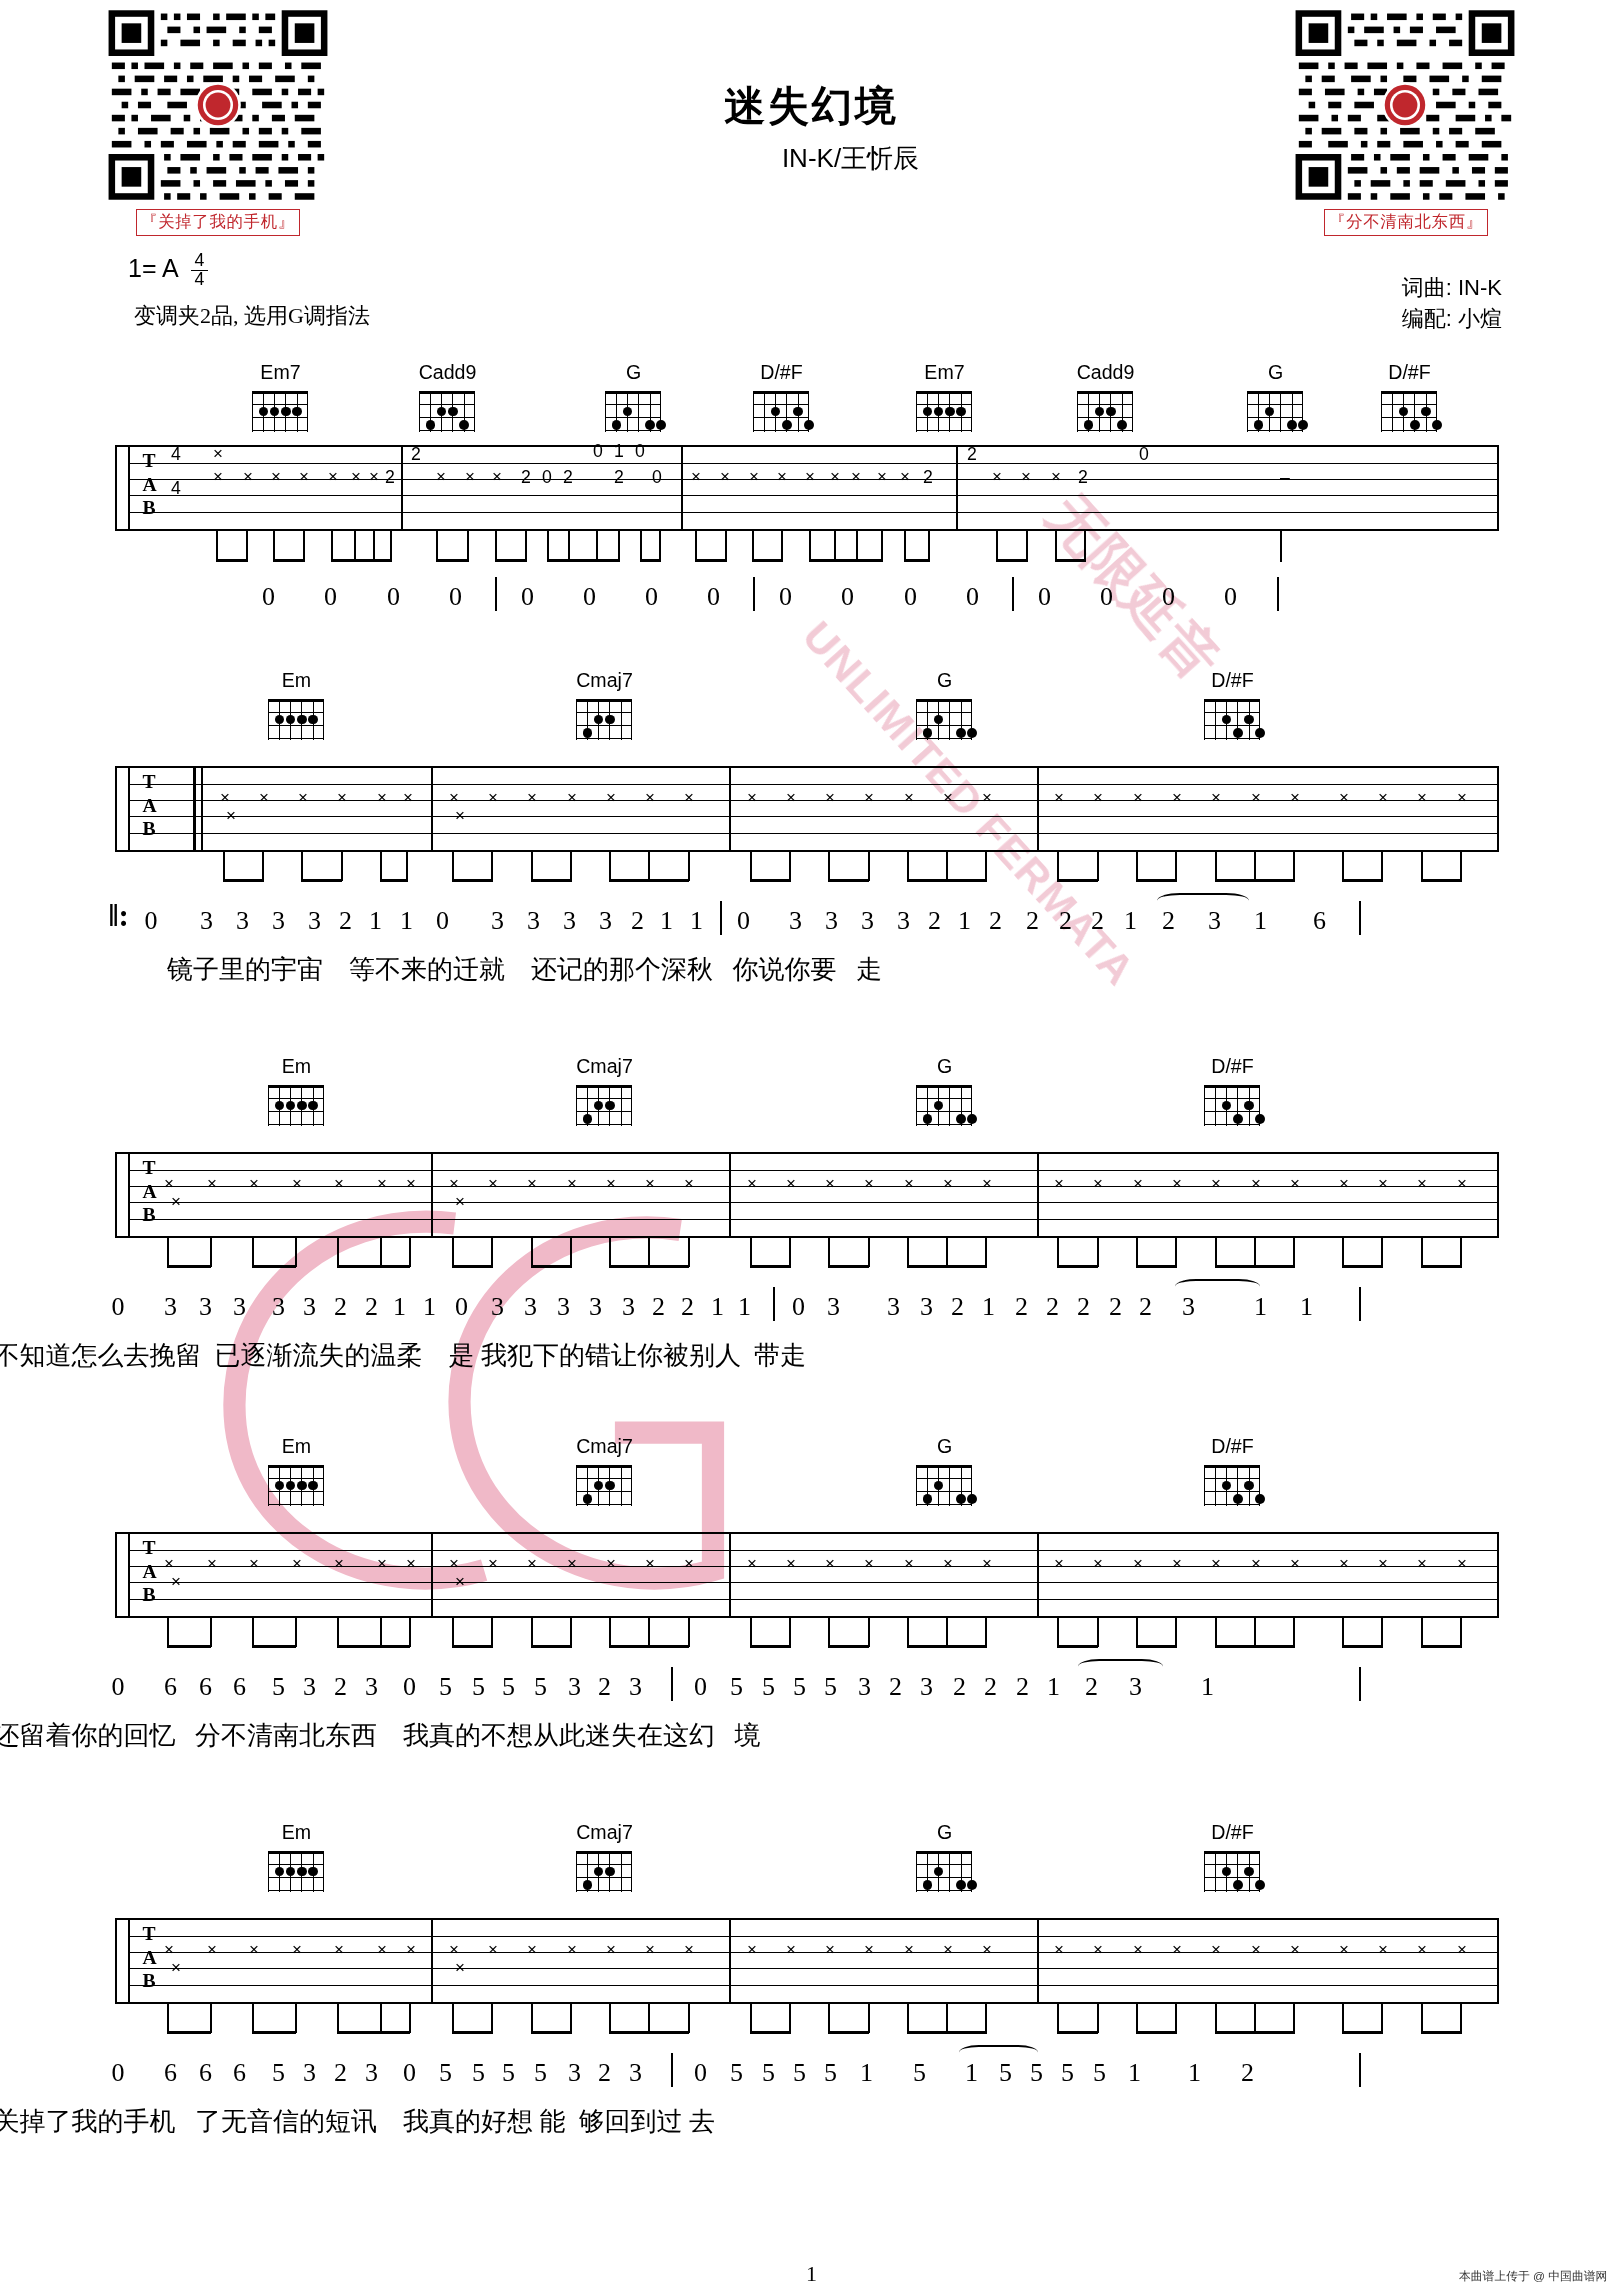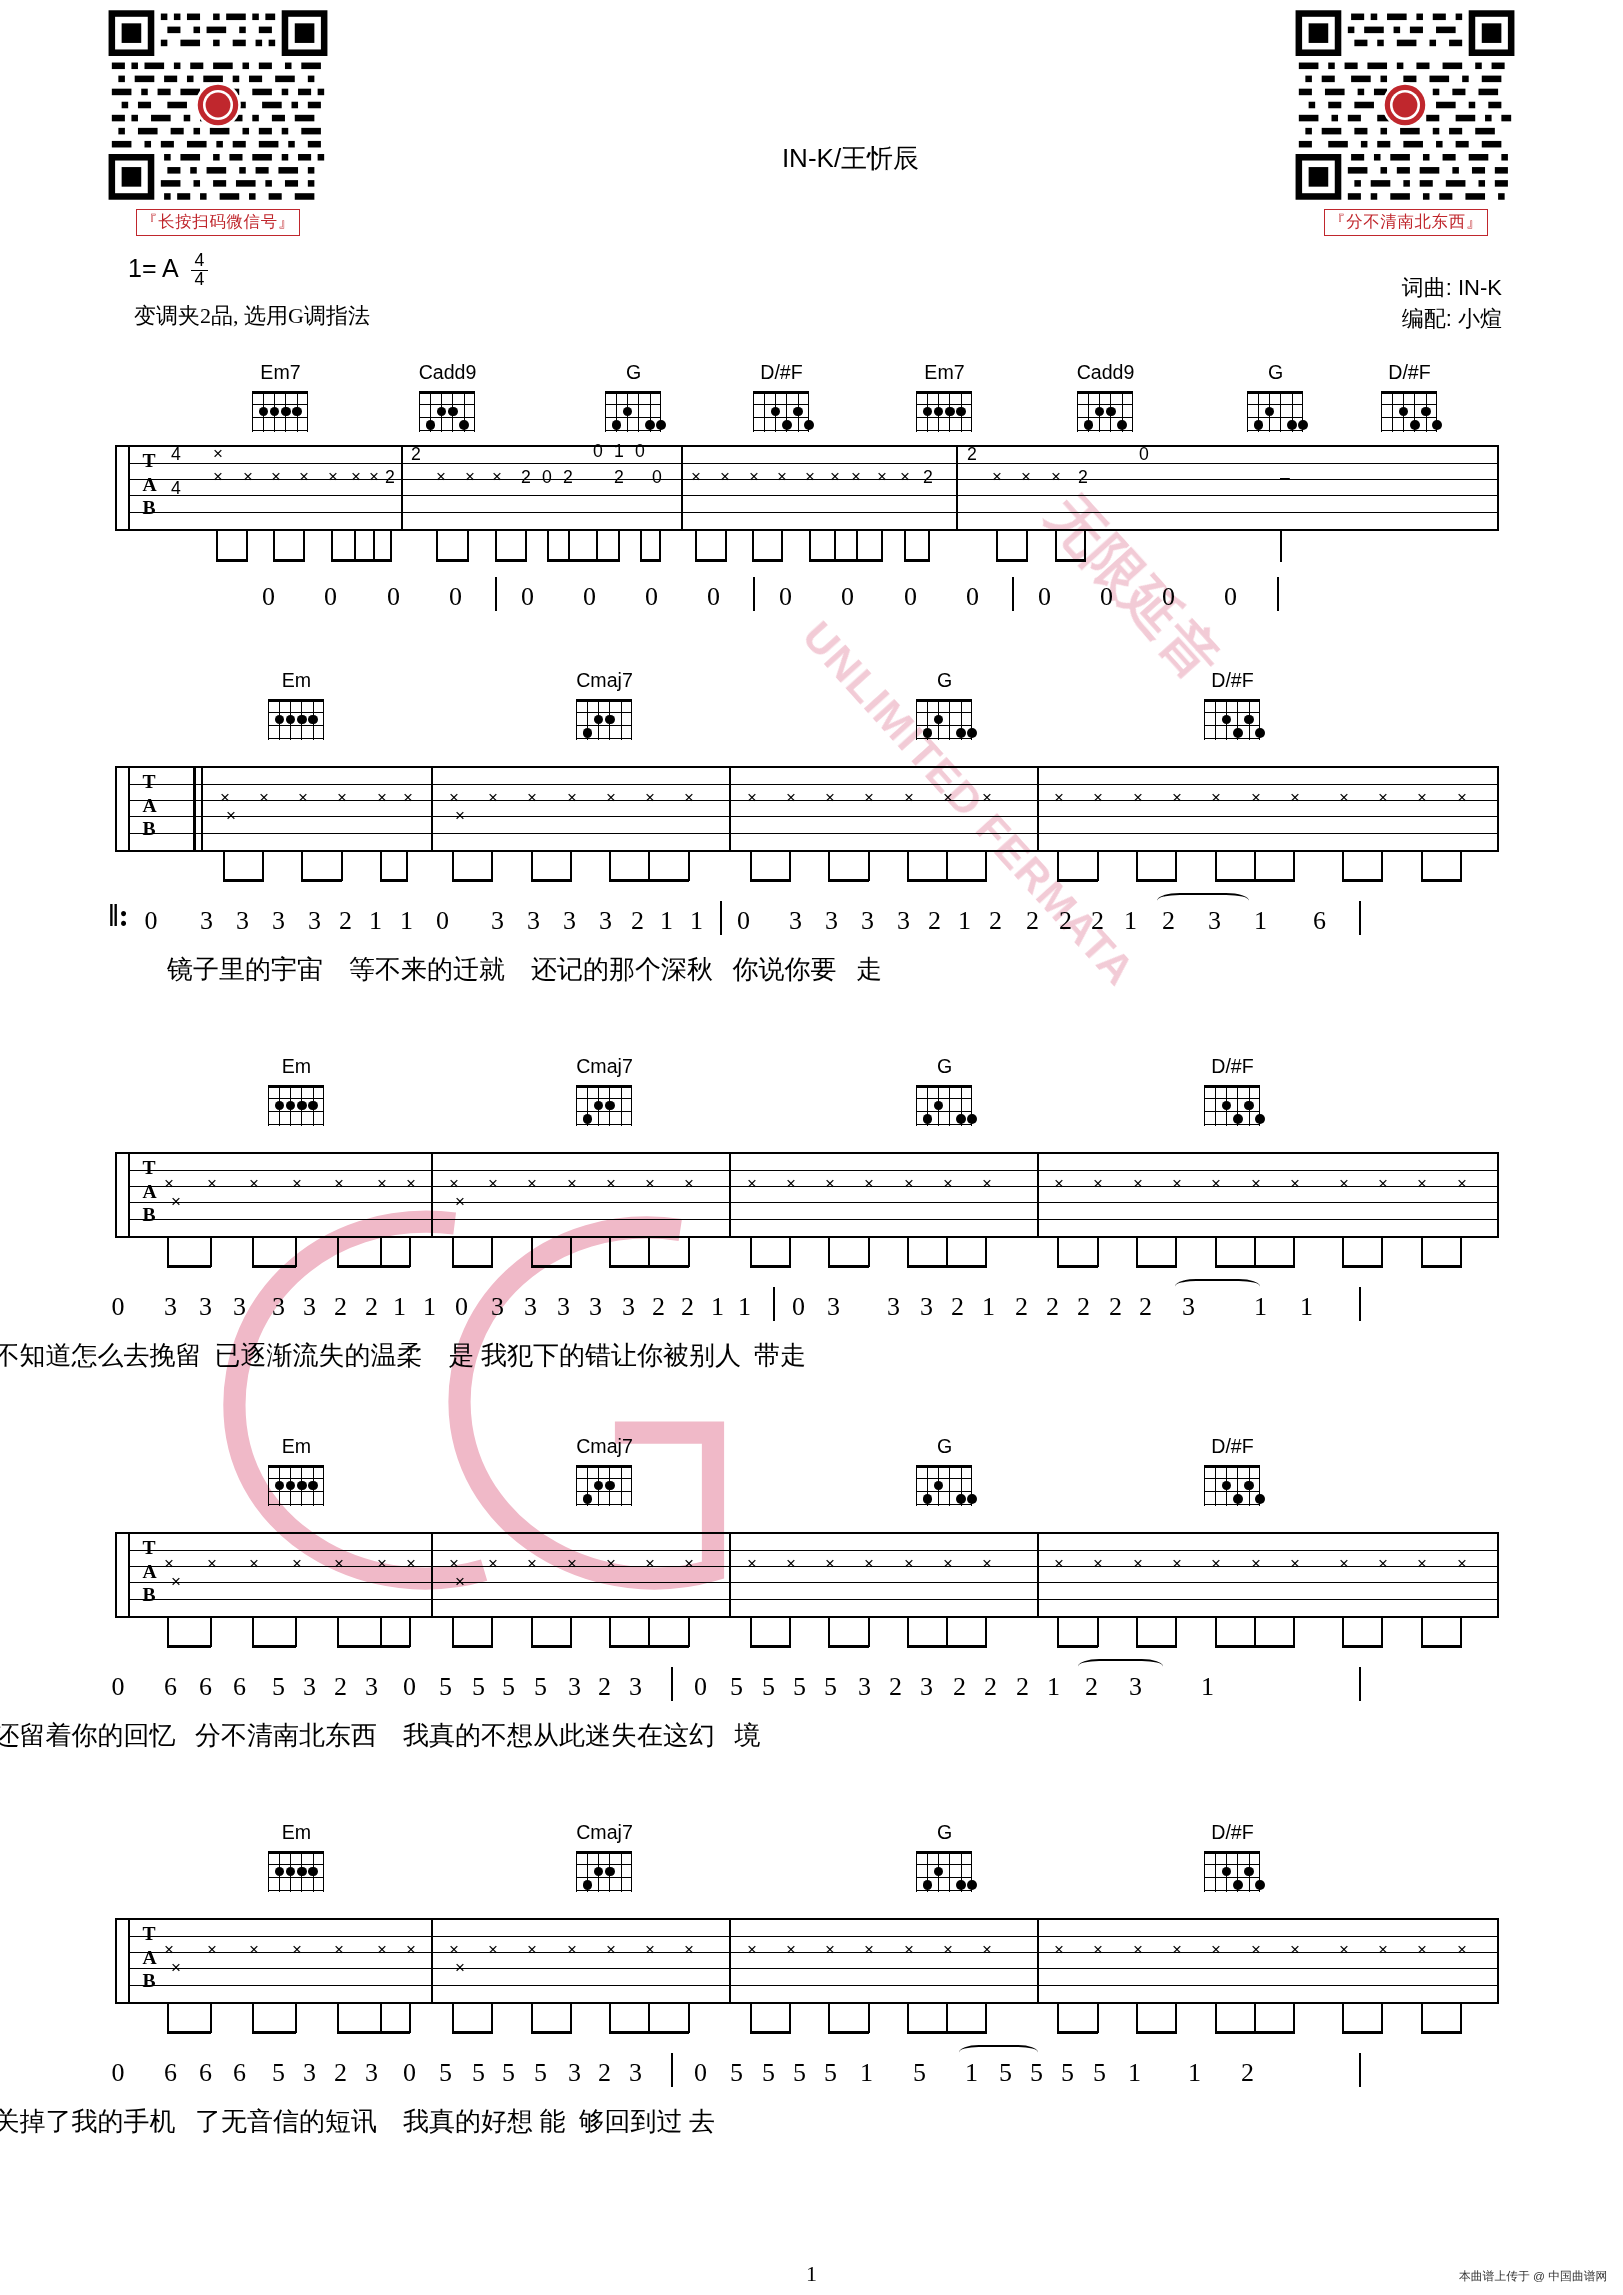--- a/index.html
+++ b/index.html
@@ -211,21 +211,21 @@
             <rect x="58" y="57" width="6" height="2"></rect>
         </g>
         <circle cx="34.5" cy="30" r="7" fill="#fff"></circle>
         <circle cx="34.5" cy="30" r="6.2" fill="#c0272d"></circle>
         <circle cx="34.5" cy="30" r="4.6" fill="#fff"></circle>
         <circle cx="34.5" cy="30" r="3.8" fill="#c0272d"></circle>
       </g>
     </svg>
   </div>
   <div class="qr-cap" style="left:105px;top:209px;">
-    <span>『长按扫码微信号』</span>
+    <span>『关掉了我的手机』</span>
   </div>
 
   <div class="qr" style="right:105px;top:6.5px;">
     <svg width="226" height="196" viewBox="0 0 69 60">
       <rect x="0" y="0" width="69" height="60" fill="#fff"></rect>
       <g fill="#000">
         <rect x="1" y="1" width="14" height="14"></rect>
           <rect x="3" y="3" width="10" height="10" fill="#fff"></rect>
           <rect x="5" y="5" width="6" height="6"></rect>
         <rect x="54" y="1" width="14" height="14"></rect>
@@ -342,20 +342,21 @@
         <circle cx="34.5" cy="30" r="6.2" fill="#c0272d"></circle>
         <circle cx="34.5" cy="30" r="4.6" fill="#fff"></circle>
         <circle cx="34.5" cy="30" r="3.8" fill="#c0272d"></circle>
       </g>
     </svg>
   </div>
   <div class="qr-cap" style="left:1293px;top:209px;">
     <span>『分不清南北东西』</span>
   </div>
 
+  <div class="title">迷失幻境</div>
   <div class="artist">IN-K/王忻辰</div>
   <div class="key">
     <span>1=  A</span>
     <span class="frac">
       <i>4</i>
       <span class="bar"></span>
       <i>4</i>
     </span>
   </div>
   <div class="capo">变调夹2品, 选用G调指法</div>

